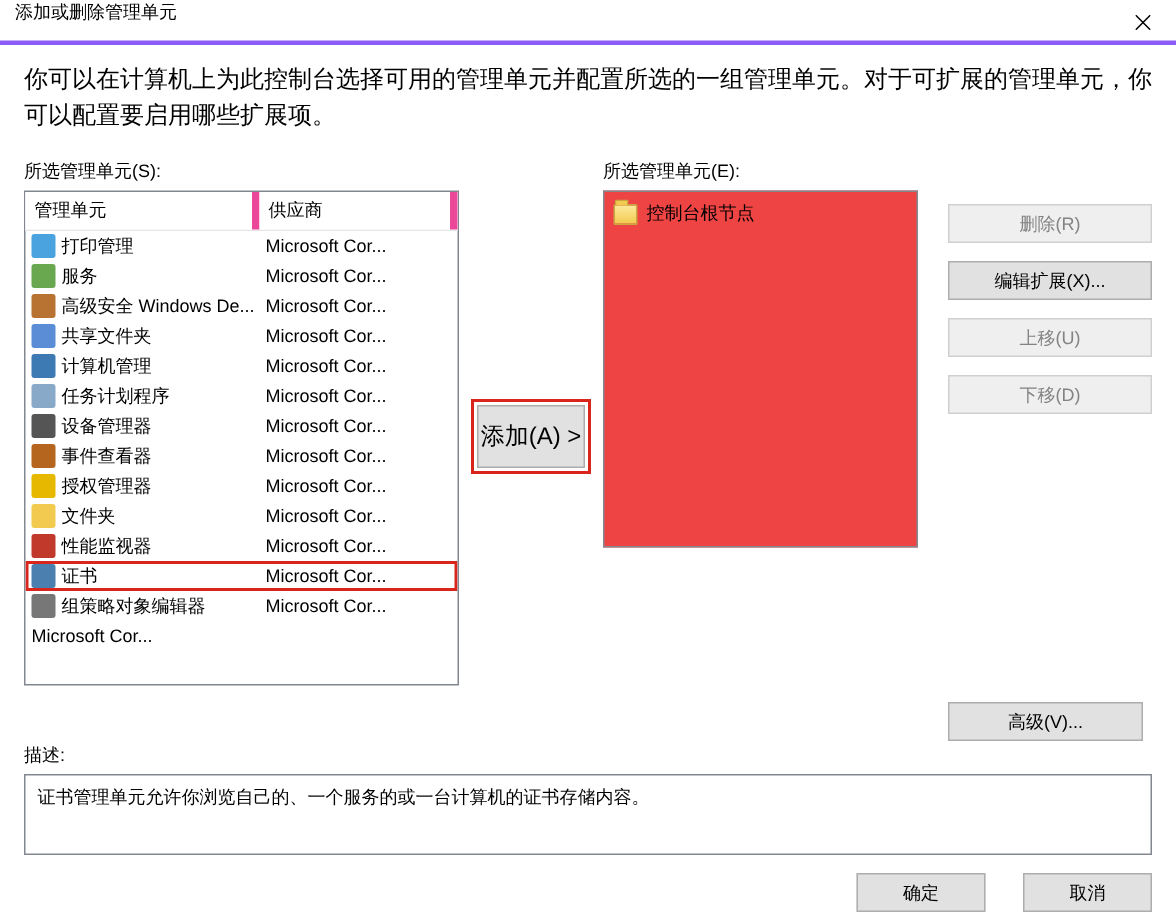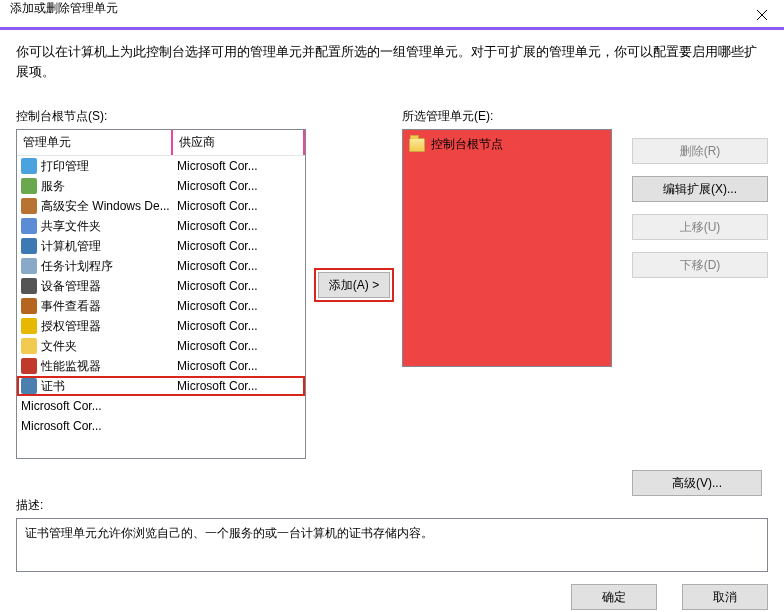--- a/index.html
+++ b/index.html
@@ -37,22 +37,22 @@
       fill: none;
     }
     
     .dialog-body {
       padding: 12px 16px 10px 16px;
       display: flex;
       flex-direction: column;
       flex: 1;
     }
     .intro-text {
-      font-size: 13px;
-      margin-bottom: 27px;
+      font-size: 16px;
+      margin-bottom: 16px;
       line-height: 1.5;
     }
     .columns {
       display: flex;
       gap: 8px;
       align-items: flex-start;
     }
     .col-left { flex: 0 0 290px; }
     .col-mid {
       flex: 0 0 80px;
@@ -79,21 +79,21 @@
       flex-direction: column;
     }
     .lv-header {
       display: flex;
       background: #fff;
       border-bottom: 1px solid #e5e5e5;
       flex-shrink: 0;
     }
     .lv-header .hcell {
       padding: 4px 6px;
-      border-right: 2px solid #ec4899;
+      border-right: 5px solid #ec4899;
       font-weight: normal;
       background: #fff;
     }
     .lv-body { flex: 1; overflow-y: auto; }
     .lv-row {
       display: flex;
       align-items: center;
       height: 20px;
       cursor: default;
     }
@@ -154,26 +154,26 @@
       color: #838383;
       background: #efefef;
       border-color: #d0d0d0;
       cursor: default;
     }
     .add-btn-wrap {
       border: 2px solid #d9261c;
       padding: 2px;
     }
     .add-btn {
-      height: 26px;
+      height: 42px;
       width: 72px;
       border: 1px solid #adadad;
       background: #e1e1e1;
       font-family: inherit;
-      font-size: 12px;
+      font-size: 16px;
       cursor: pointer;
     }
     .spacer-adv { margin-top: auto; padding-top: 180px; }
     
     .desc-label { margin-top: 1px; margin-bottom: 4px; }
     .desc-box {
       border: 1px solid #828790;
       height: 54px;
       padding: 6px 8px;
       font-size: 12px;
@@ -200,21 +200,21 @@
   </div>
 </div>
 
 <div class="dialog-body">
 
   <div class="intro-text">你可以在计算机上为此控制台选择可用的管理单元并配置所选的一组管理单元。对于可扩展的管理单元，你可以配置要启用哪些扩展项。</div>
 
   <div class="columns">
 
     <div class="col-left">
-      <div class="section-label">控制台根节点(S):</div>
+      <div class="section-label">所选管理单元(S):</div>
       <div class="listview">
         <div class="lv-header">
           <div class="hcell c-name">管理单元</div>
           <div class="hcell c-vendor">供应商</div>
         </div>
         <div class="lv-body" id="lv-body">
             <div class="lv-row">
               <div class="lv-cell c-name">
                 <span class="sn-icon" style="background: rgb(74, 163, 223);"></span>
                 <span>打印管理</span>
@@ -292,20 +292,24 @@
               <div class="lv-cell c-vendor">Microsoft Cor...</div>
             </div>
             <div class="lv-row selected">
               <div class="lv-cell c-name">
                 <span class="sn-icon" style="background: rgb(74, 127, 176);"></span>
                 <span>证书</span>
               </div>
               <div class="lv-cell c-vendor">Microsoft Cor...</div>
             </div>
             <div class="lv-row">
+              <div class="lv-cell c-name">
+                <span class="sn-icon" style="background: rgb(119, 119, 119);"></span>
+                <span>组策略对象编辑器</span>
+              </div>
               <div class="lv-cell c-vendor">Microsoft Cor...</div>
             </div>
             <div class="lv-row">
               <div class="lv-cell c-vendor">Microsoft Cor...</div>
             </div>
           </div>
       </div>
     </div>
 
     <div class="col-mid">

